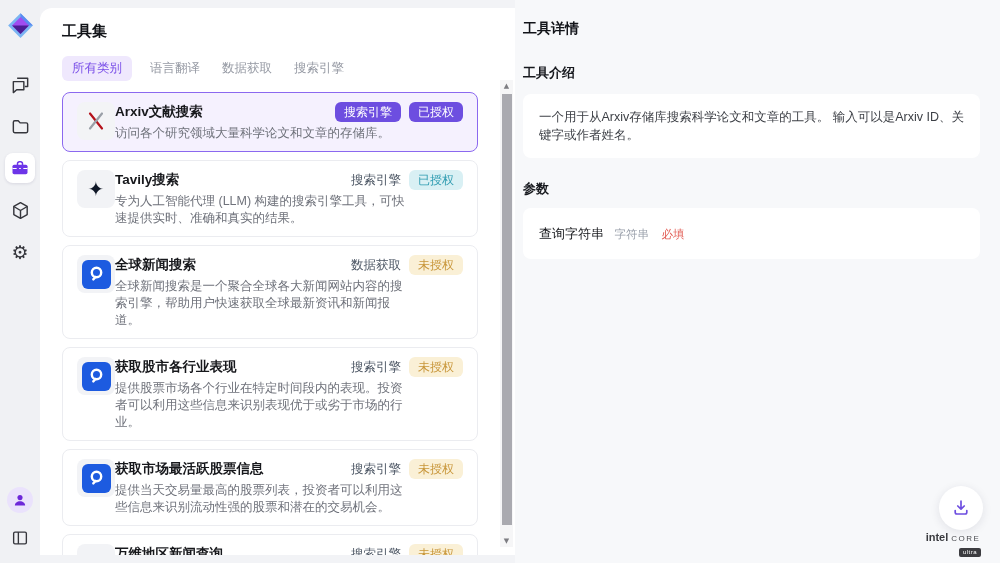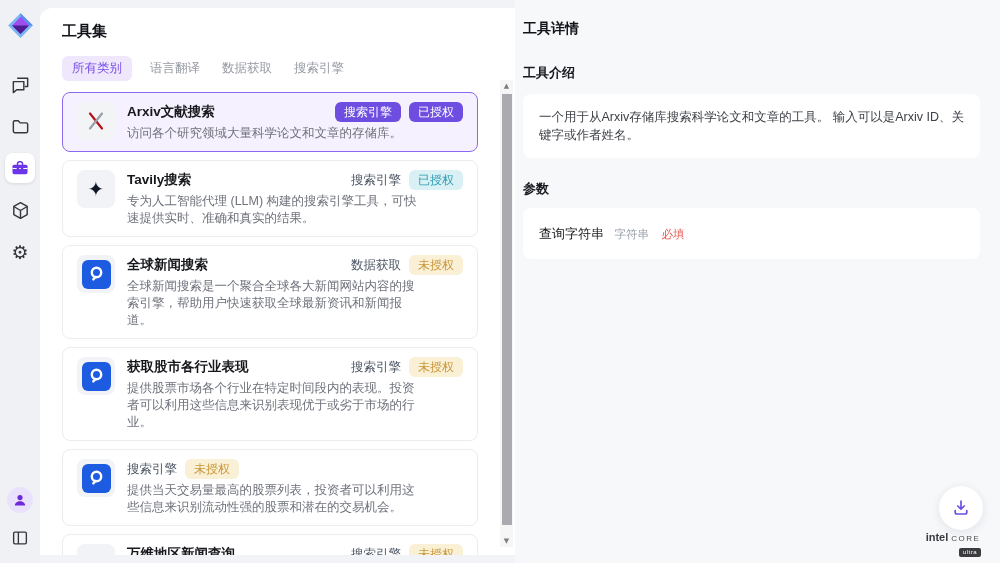--- a/index.html
+++ b/index.html
@@ -23,21 +23,21 @@
 
   
   .tools-panel { position:absolute; left:40px; top:8px; width:475px; height:547px; background:#fff;
                  border-top-left-radius:12px; padding:14px 37px 0 22px; overflow:hidden; }
   .panel-title { font-size:15px; font-weight:bold; color:#121419; }
   .tabs { display:flex; align-items:center; gap:14px; margin-top:15px; height:24px; }
   .tab { border:none; background:transparent; font-size:12.5px; color:#9599a3; cursor:pointer;
          padding:4px 4px; border-radius:6px; font-family:inherit; }
   .tab.active { background:#efe8fd; color:#7a4fe8; padding:4px 10px; }
   .cards { margin-top:12px; display:flex; flex-direction:column; gap:8px; }
-  .card { display:flex; gap:12px; border:1px solid #ebecf0; border-radius:8px; padding:9px 14px;
+  .card { display:flex; border:1px solid #ebecf0; border-radius:8px; padding:9px 14px;
           background:#fff; cursor:pointer; }
   .card.selected { border-color:#8b68ef; background:#f5f1fe; }
   .card-icon { width:38px; height:38px; border-radius:8px; background:#f2f3f6; flex:0 0 38px;
                display:flex; align-items:center; justify-content:center; }
   .card.selected .card-icon { background:#f3f4f6; }
   .card-body { flex:1; min-width:0; }
   .card-top { display:flex; justify-content:space-between; align-items:flex-start; }
   .card-title { font-size:13.5px; font-weight:bold; color:#17181c; line-height:16px; padding-top:2px; }
   .badges { display:flex; align-items:center; gap:8px; white-space:nowrap; }
   .pill { font-size:12px; padding:3px 9px; border-radius:6px; line-height:14px; }
@@ -242,20 +242,21 @@
     <div class="card-icon">
             <span class="blue-sq">
               <svg width="22" height="22" viewBox="0 0 22 22" fill="none" stroke="#ffffff" stroke-width="2.4" stroke-linecap="round">
                 <circle cx="11.5" cy="9.5" r="4.7"></circle>
                 <path d="M10.5 14 L8.3 16.4"></path>
               </svg>
             </span>
           </div>
     <div class="card-body">
       <div class="card-top">
+        <div class="card-title">获取市场最活跃股票信息</div>
         <div class="badges">
           <span class="cat-badge plain">搜索引擎</span>
           <span class="auth-badge pill amber">未授权</span>
         </div>
       </div>
       <div class="card-desc">提供当天交易量最高的股票列表，投资者可以利用这些信息来识别流动性强的股票和潜在的交易机会。</div>
     </div>
   </div>
         <div class="card">
     <div class="card-icon">

